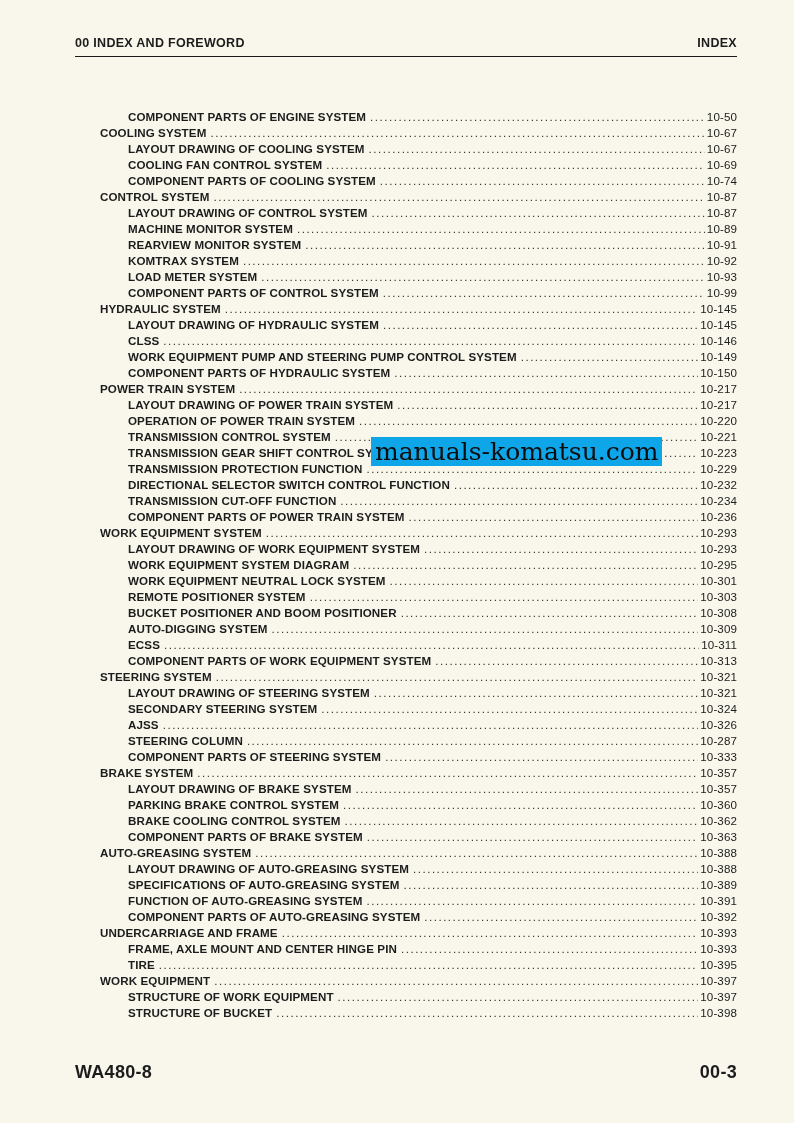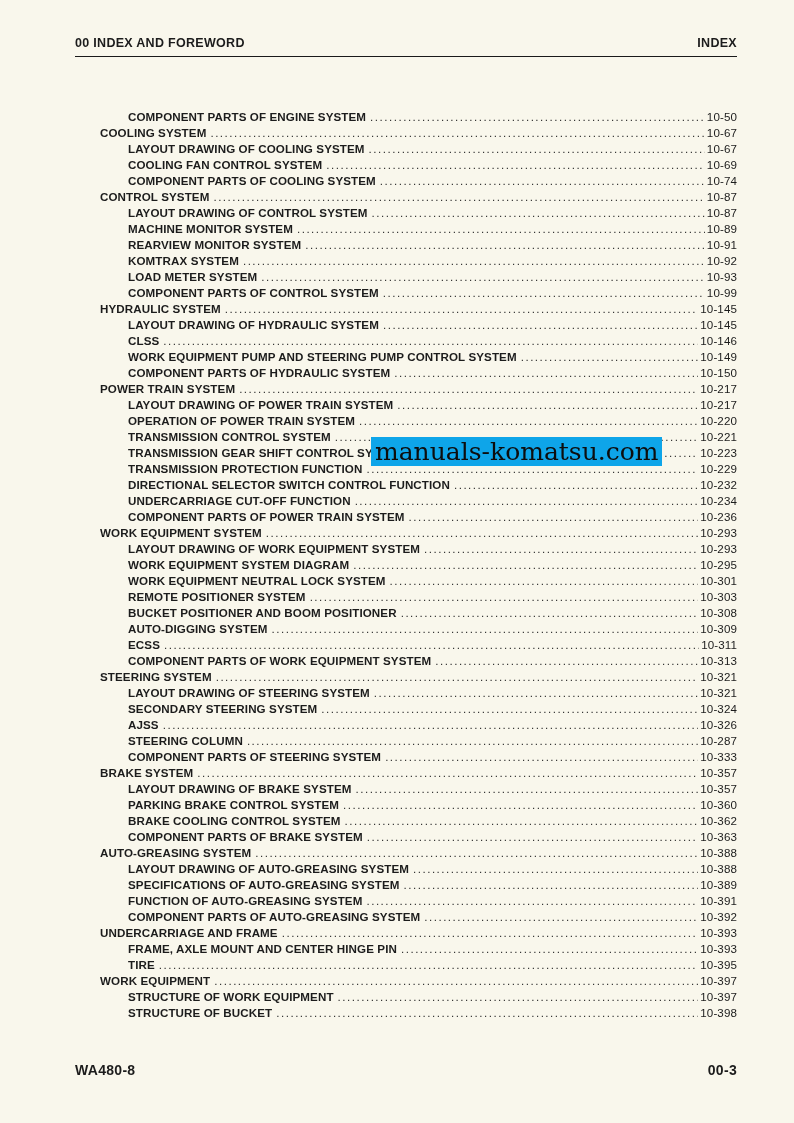--- a/index.html
+++ b/index.html
@@ -68,21 +68,21 @@
     color: #0d0d0d;
     padding: 0 4px;
     z-index: 5;
   }
 
   .page-footer {
     position: absolute;
     top: 1062px; left: 75px; right: 57px;
     display: flex;
     justify-content: space-between;
-    font-size: 14px;
+    font-size: 18px;
     font-weight: bold;
     letter-spacing: 0.3px;
   }
 </style>
 </head>
 <body>
 
 <div class="page">
 
   <header class="page-header">
@@ -207,21 +207,21 @@
         <span class="toc-title">TRANSMISSION PROTECTION FUNCTION</span>
         <span class="toc-leader"></span>
         <span class="toc-page">10-229</span>
       </div>
       <div class="toc-row level-2">
         <span class="toc-title">DIRECTIONAL SELECTOR SWITCH CONTROL FUNCTION</span>
         <span class="toc-leader"></span>
         <span class="toc-page">10-232</span>
       </div>
       <div class="toc-row level-2">
-        <span class="toc-title">UNDERCARRIAGE CUT-OFF FUNCTION</span>
+        <span class="toc-title">TRANSMISSION CUT-OFF FUNCTION</span>
         <span class="toc-leader"></span>
         <span class="toc-page">10-234</span>
       </div>
       <div class="toc-row level-2">
         <span class="toc-title">COMPONENT PARTS OF POWER TRAIN SYSTEM</span>
         <span class="toc-leader"></span>
         <span class="toc-page">10-236</span>
       </div>
       <div class="toc-row level-1">
         <span class="toc-title">WORK EQUIPMENT SYSTEM</span>

